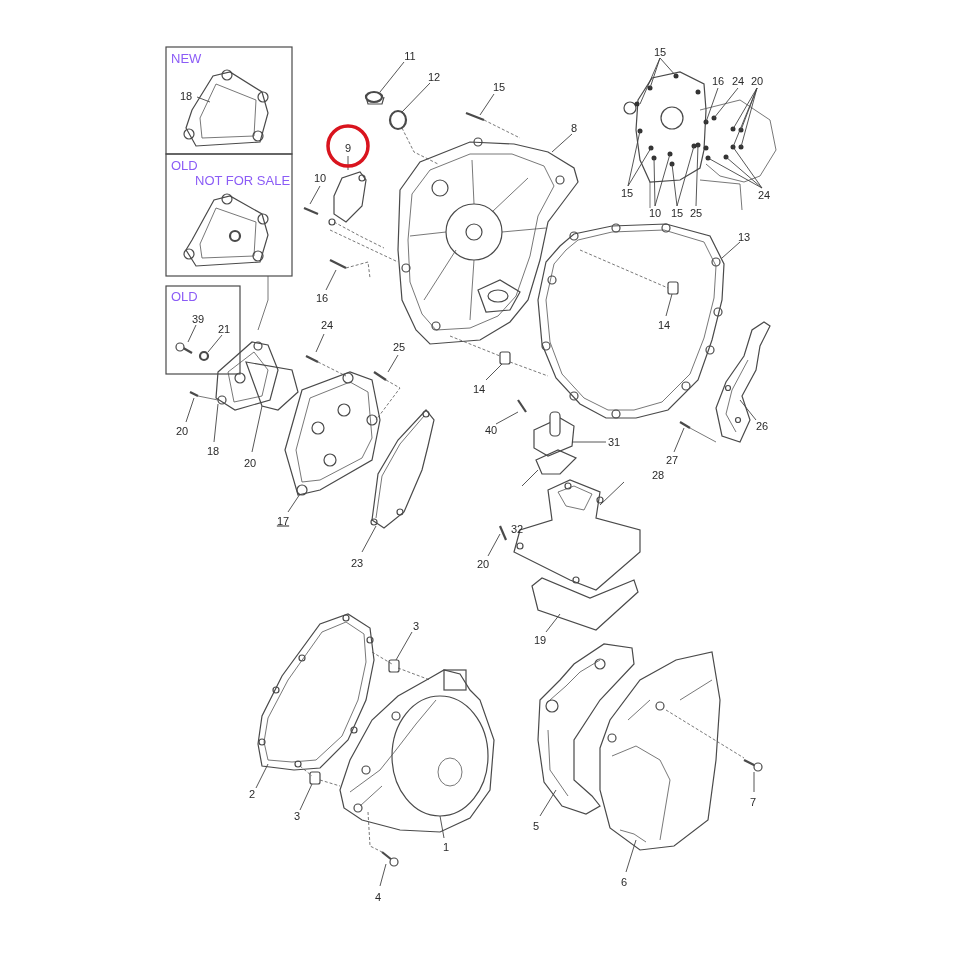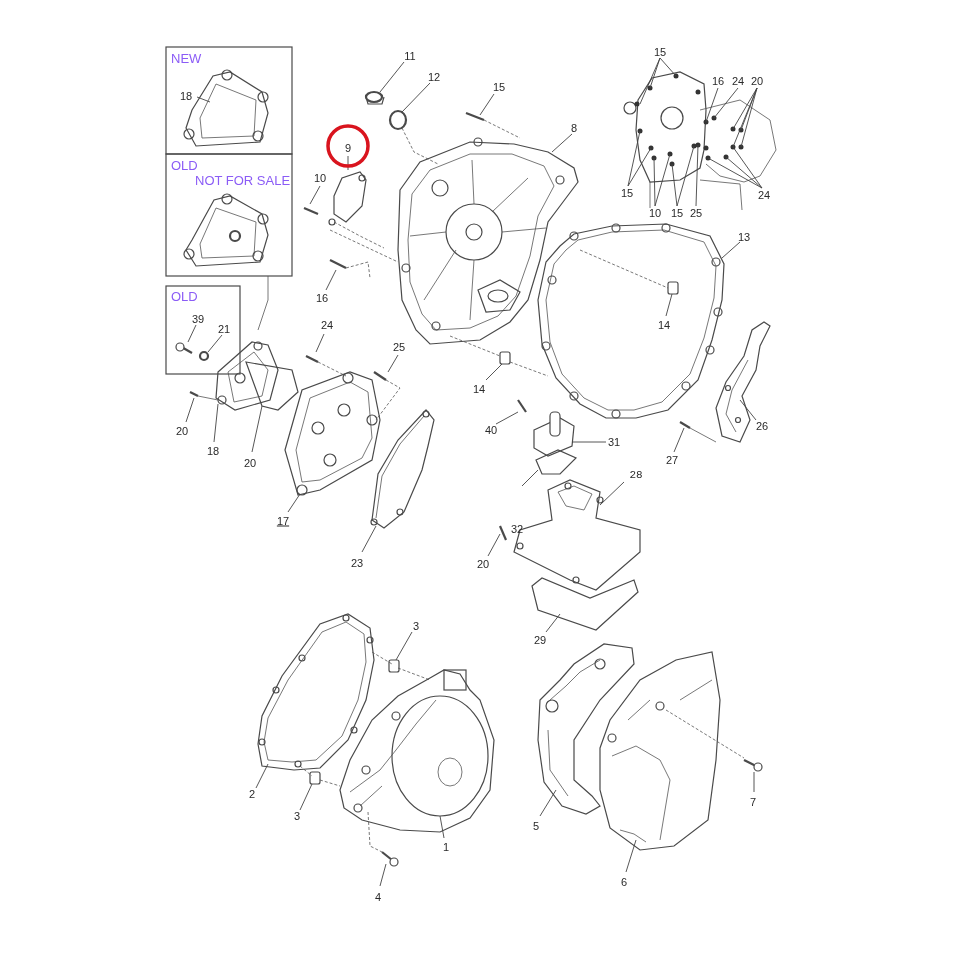--- a/index.html
+++ b/index.html
@@ -344,25 +344,25 @@
       <div class="part-label" style="left: 327px; top: 325px;">24</div>
       <div class="part-label" style="left: 399px; top: 347px;">25</div>
       <div class="part-label" style="left: 182px; top: 431px;">20</div>
       <div class="part-label" style="left: 213px; top: 451px;">18</div>
       <div class="part-label" style="left: 250px; top: 463px;">20</div>
       <div class="part-label" style="left: 283px; top: 521px; text-decoration: underline;">17</div>
       <div class="part-label" style="left: 357px; top: 563px;">23</div>
       <div class="part-label" style="left: 491px; top: 430px;">40</div>
       <div class="part-label" style="left: 614px; top: 442px;">31</div>
       <div class="part-label" style="left: 517px; top: 493px; margin-top: 36px;">32</div>
-      <div class="part-label" style="left: 636px; top: 475px; font-family: Liberation Mono, monospace;">28</div>
+      <div class="part-label" style="left: 658px; top: 475px;">28</div>
       <div class="part-label" style="left: 762px; top: 426px;">26</div>
       <div class="part-label" style="left: 672px; top: 460px;">27</div>
       <div class="part-label" style="left: 483px; top: 564px;">20</div>
-      <div class="part-label" style="left: 540px; top: 640px;">29</div>
+      <div class="part-label" style="left: 540px; top: 640px;">19</div>
       <div class="part-label" style="left: 416px; top: 626px;">3</div>
       <div class="part-label" style="left: 252px; top: 794px;">2</div>
       <div class="part-label" style="left: 297px; top: 816px;">3</div>
       <div class="part-label" style="left: 446px; top: 847px;">1</div>
       <div class="part-label" style="left: 378px; top: 897px;">4</div>
       <div class="part-label" style="left: 536px; top: 826px;">5</div>
       <div class="part-label" style="left: 624px; top: 882px;">6</div>
       <div class="part-label" style="left: 753px; top: 802px;">7</div>
       <div class="part-label" style="left: 660px; top: 52px;">15</div>
       <div class="part-label" style="left: 718px; top: 81px;">16</div>

